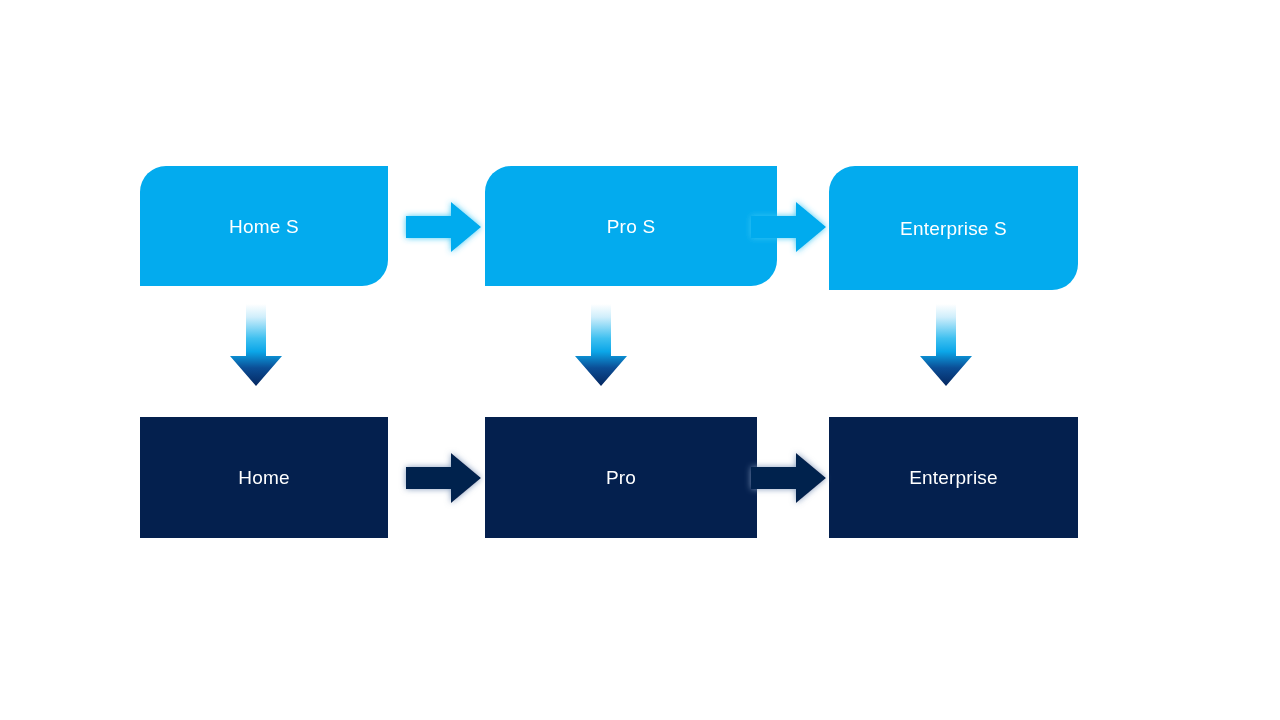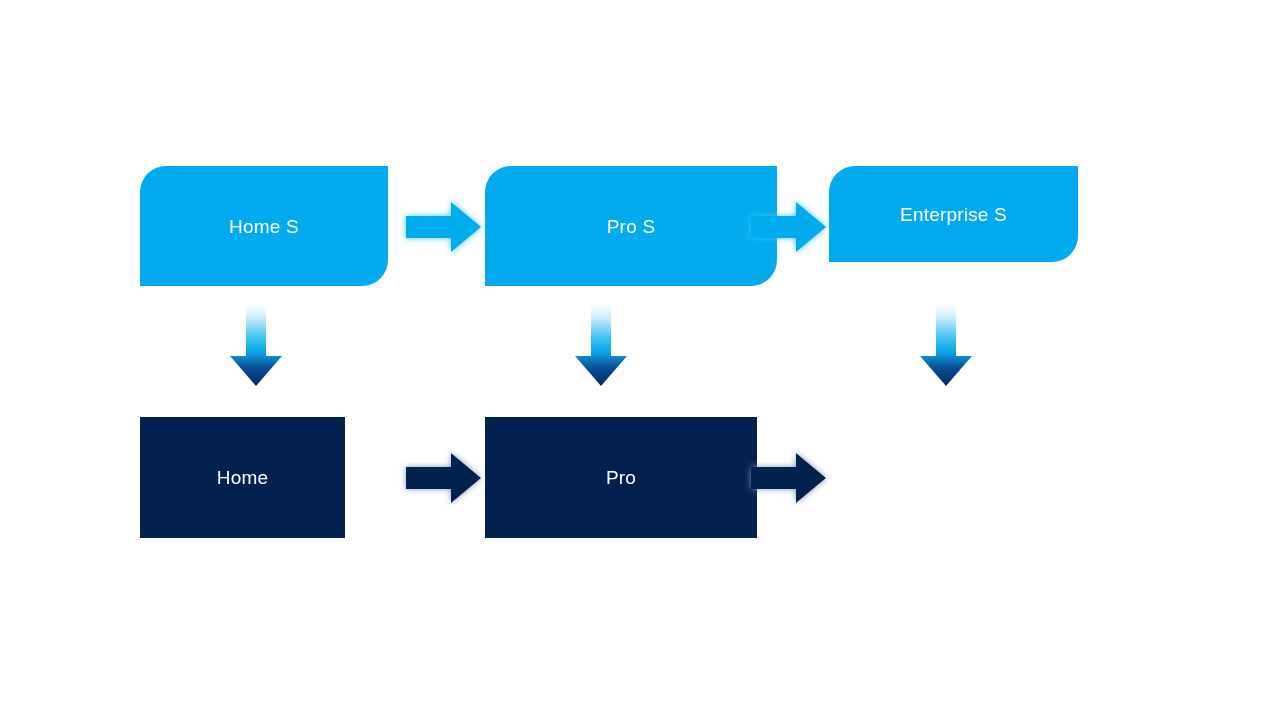--- a/index.html
+++ b/index.html
@@ -53,24 +53,24 @@
     position: absolute;
   }
   .arrow svg {
     display: block;
     overflow: visible;
   }
 
   
   #node-home-s       { left: 140px; top: 166px; width: 248px; height: 120px; }
   #node-pro-s        { left: 485px; top: 166px; width: 292px; height: 120px; }
-  #node-enterprise-s { left: 829px; top: 166px; width: 249px; height: 96px; }
+  #node-enterprise-s { left: 829px; top: 166px; width: 249px; height: 124px; }
 
   
-  #node-home        { left: 140px; top: 417px; width: 205px; height: 121px; }
+  #node-home        { left: 140px; top: 417px; width: 248px; height: 121px; }
   #node-pro         { left: 485px; top: 417px; width: 272px; height: 121px; }
   #node-enterprise  { left: 829px; top: 417px; width: 249px; height: 121px; }
 
   
   #arrow-home-s-to-pro-s        { left: 404px; top: 198px; }
   #arrow-pro-s-to-enterprise-s  { left: 749px; top: 198px; }
   #arrow-home-to-pro            { left: 404px; top: 449px; }
   #arrow-pro-to-enterprise      { left: 749px; top: 449px; }
 
   
@@ -96,20 +96,23 @@
   </div>
 
   <div class="node tier-product" id="node-home">
     <span class="node-label">Home</span>
   </div>
 
   <div class="node tier-product" id="node-pro">
     <span class="node-label">Pro</span>
   </div>
 
+  <div class="node tier-product" id="node-enterprise">
+    <span class="node-label">Enterprise</span>
+  </div>
 
   <svg width="0" height="0" style="position:absolute" aria-hidden="true">
     <defs>
       <linearGradient id="gradDown" x1="0" y1="0" x2="0" y2="1">
         <stop offset="0%" stop-color="#FFFFFF"></stop>
         <stop offset="16%" stop-color="#CFEEFB"></stop>
         <stop offset="42%" stop-color="#3FC0F0"></stop>
         <stop offset="58%" stop-color="#0BA6E8"></stop>
         <stop offset="78%" stop-color="#0B4E96"></stop>
         <stop offset="100%" stop-color="#052760"></stop>

